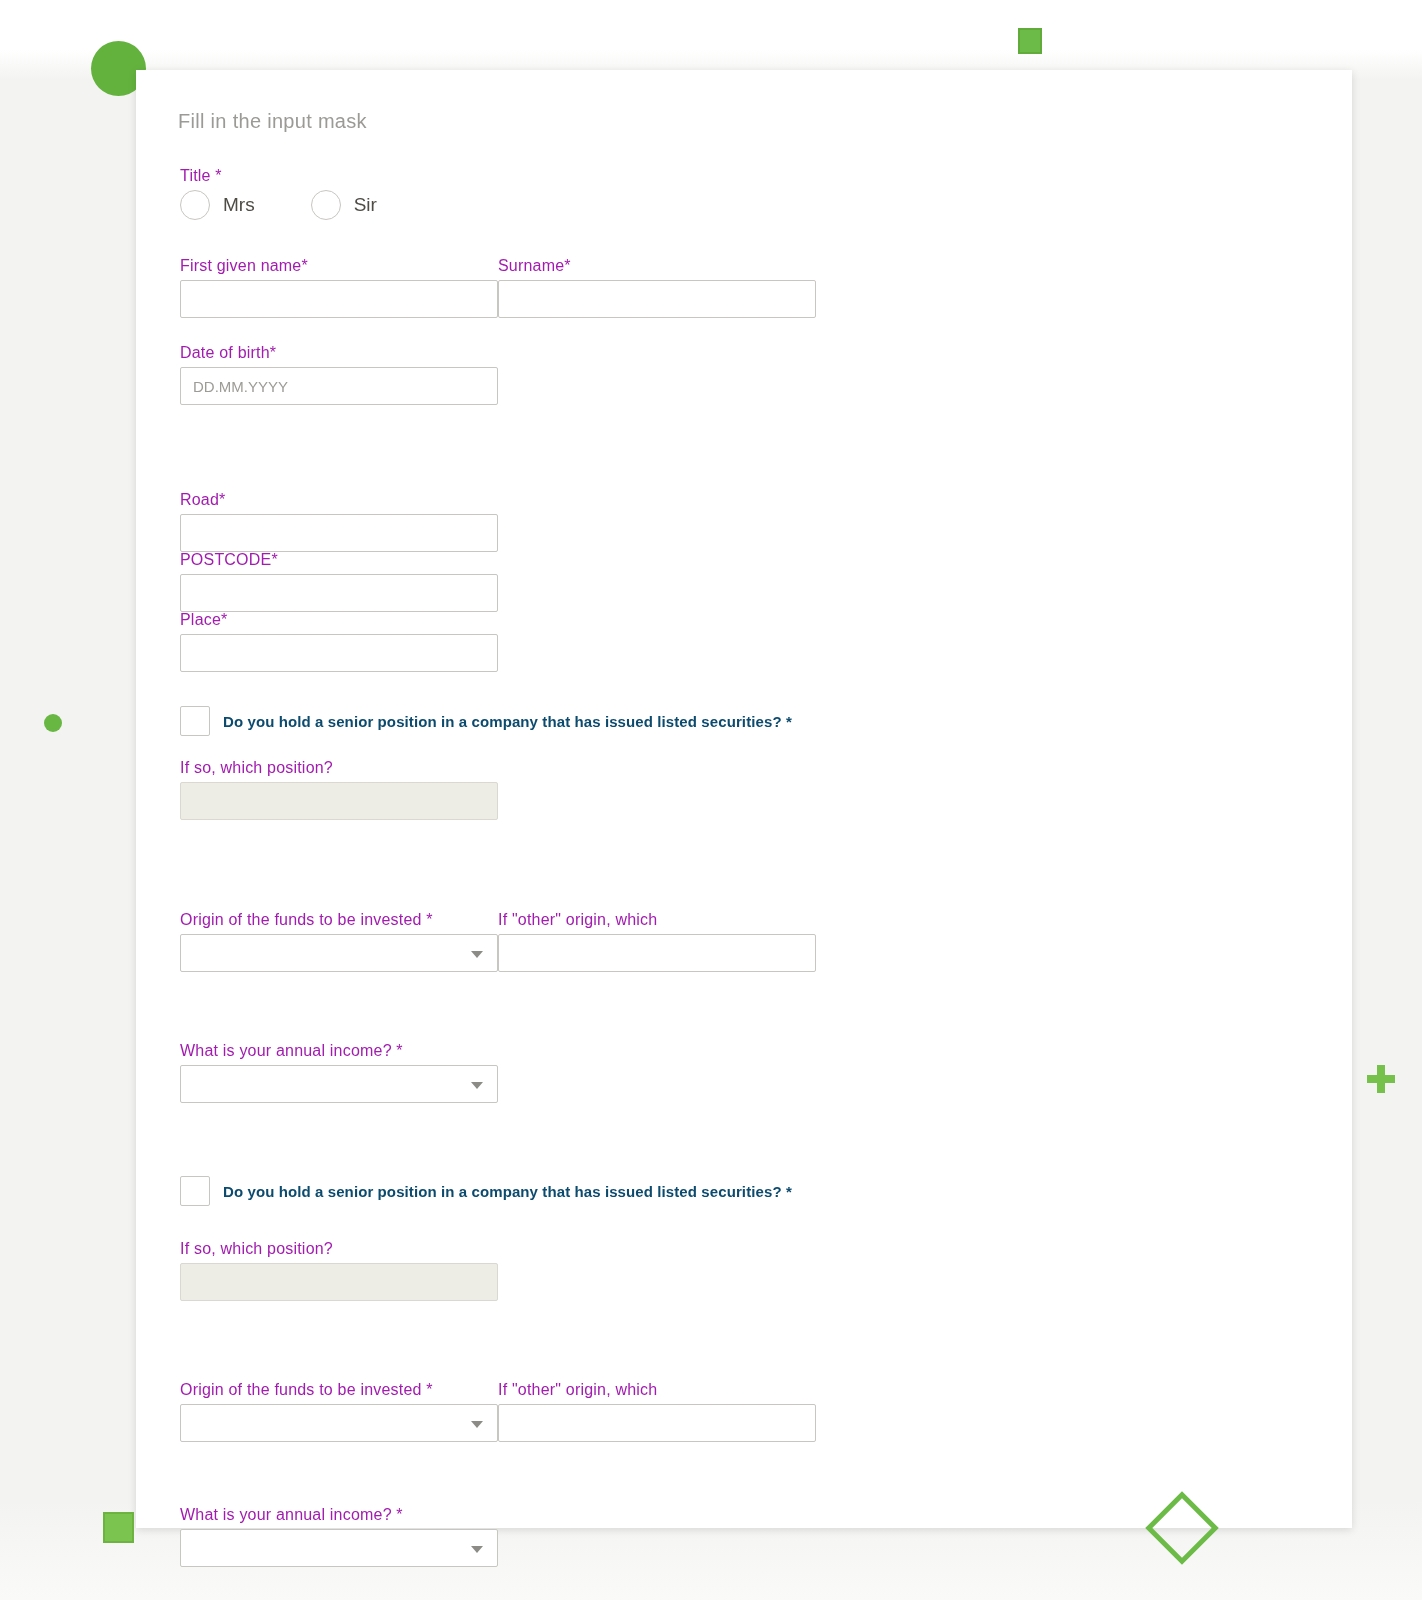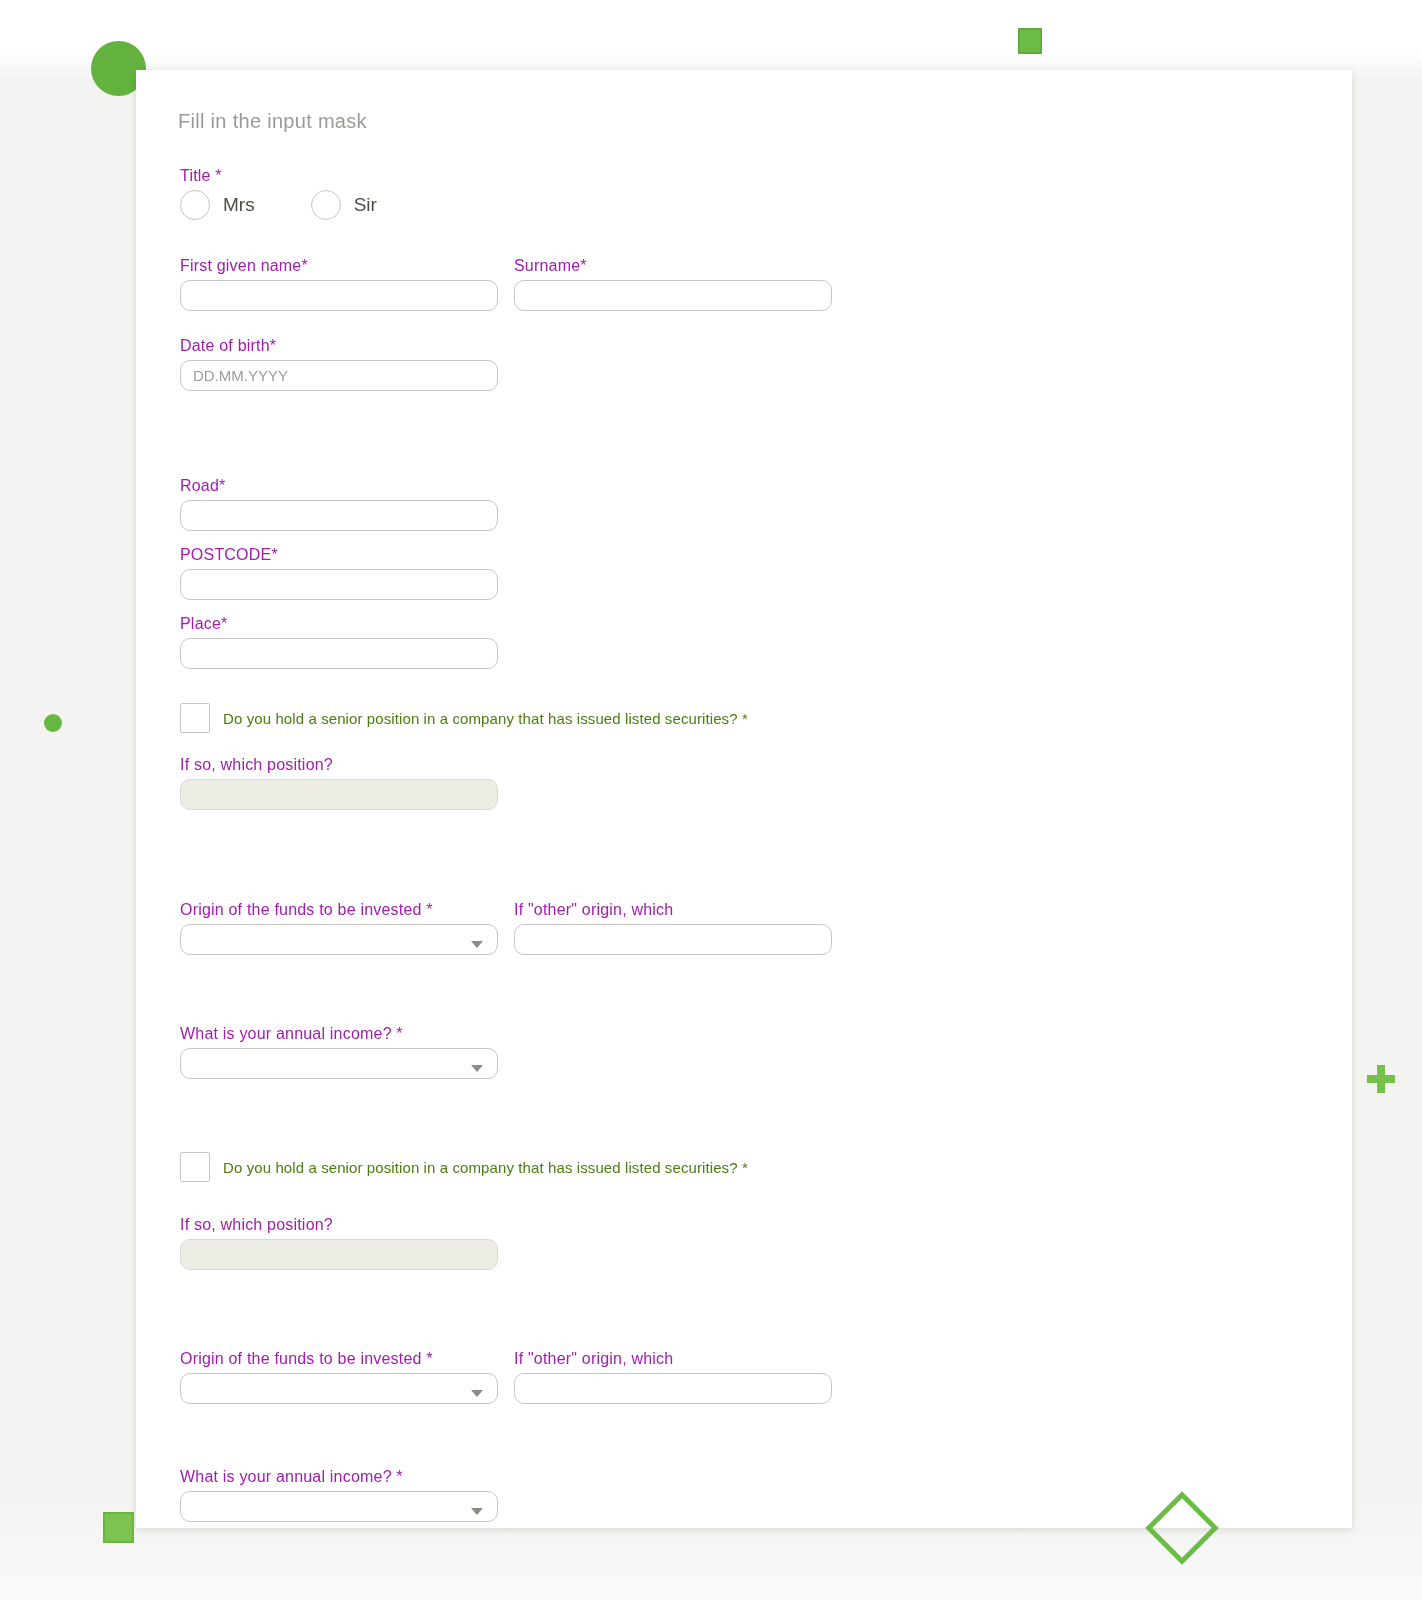--- a/index.html
+++ b/index.html
@@ -39,26 +39,26 @@
     margin: 40px 0 0 -2px; font-size: 20px; font-weight: 400;
     color: #9b9a96; letter-spacing: 0.3px; line-height: 23px;
   }
 
   .label {
     display: block; font-size: 16px; color: #a21caf;
     letter-spacing: 0.2px; line-height: 16px;
   }
   .field > .label { margin-bottom: 6px; }
 
-  .row { display: flex; gap: 16px; }
+  .row { display: flex; }
   .col { width: 318px; }
 
   input.text, .select, input.text-disabled {
-    box-sizing: border-box; width: 318px; height: 31px;
-    border: 1px solid #c8c6c1; background: #ffffff; border-radius: 10px;
+    box-sizing: border-box; width: 318px; height: 38px;
+    border: 1px solid #c8c6c1; background: #ffffff; border-radius: 2px;
     font-family: "Liberation Sans", sans-serif; font-size: 15px; color: #4f4c46;
     padding: 0 12px; outline: none;
   }
   input.text::placeholder { color: #9d9b96; opacity: 1; }
   input.text-disabled { background: #edede6; border-color: #dad8d1; }
 
   .select { position: relative; cursor: pointer; }
   .caret {
     position: absolute; right: 14px; top: 16px; width: 0; height: 0;
     border-left: 6px solid transparent; border-right: 6px solid transparent;
@@ -70,21 +70,21 @@
   .radio { width: 30px; height: 30px; border: 1px solid #c8c6c1; border-radius: 50%;
     background: #fff; box-sizing: border-box; cursor: pointer; flex: none; }
   .radio-label { font-size: 19px; color: #4f4c46; margin-left: 13px; }
   .radio-item { display: flex; align-items: center; }
   .radio-item + .radio-item { margin-left: 56px; }
 
   
   .checkbox-row { display: flex; align-items: center; height: 32px; }
   .checkbox { width: 30px; height: 30px; border: 1px solid #c8c6c1; border-radius: 2px;
     background: #fff; box-sizing: border-box; cursor: pointer; flex: none; }
-  .checkbox-text { font-size: 15px; color: #4d7c0f; margin-left: 13px; letter-spacing: 0.1px; }
+  .checkbox-text { font-size: 15px; color: #0c4a6e; margin-left: 13px; letter-spacing: 0.1px; font-weight: bold; }
 
   
   .m-title-label  { margin-top: 35px; }
   .m-names        { margin-top: 38px; }
   .m-dob          { margin-top: 27px; }
   .m-address      { margin-top: 87px; flex-direction: column; }
   .m-checkbox-1   { margin-top: 33px; }
   .m-position-1   { margin-top: 23px; }
   .m-origin-1     { margin-top: 92px; }
   .m-income-1     { margin-top: 71px; }

